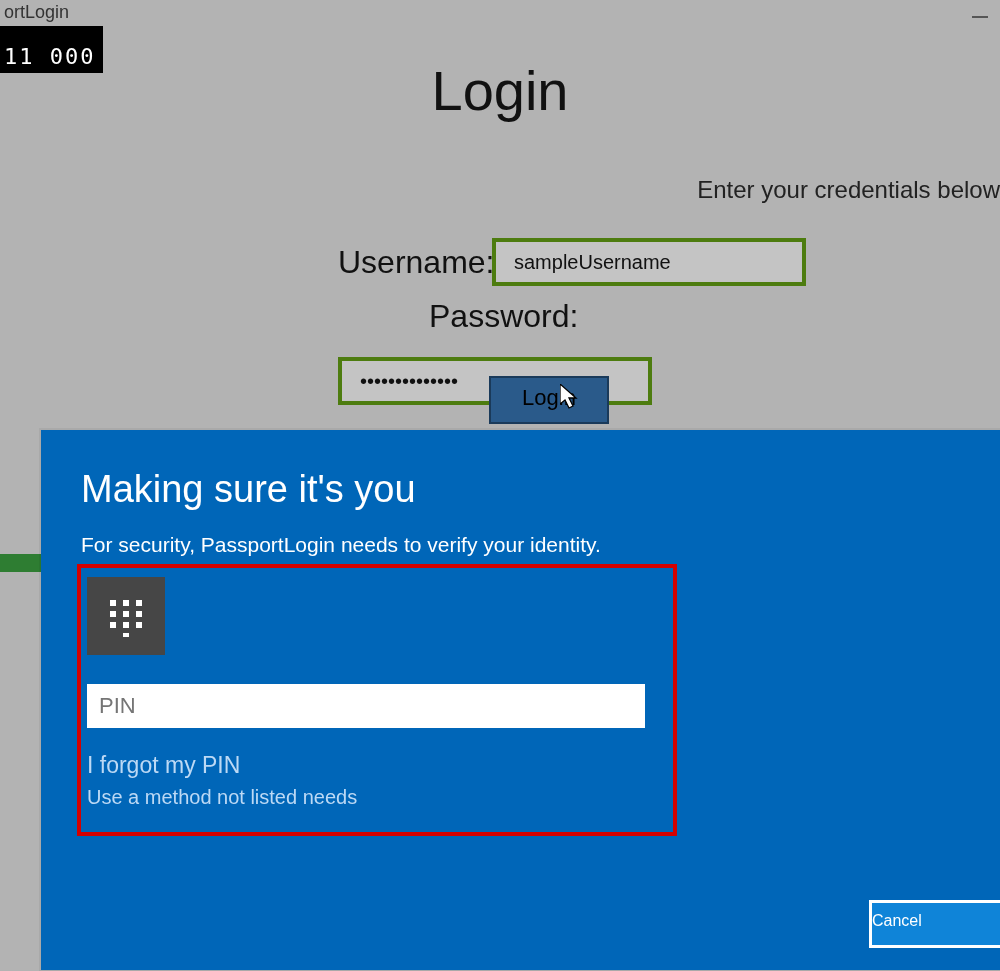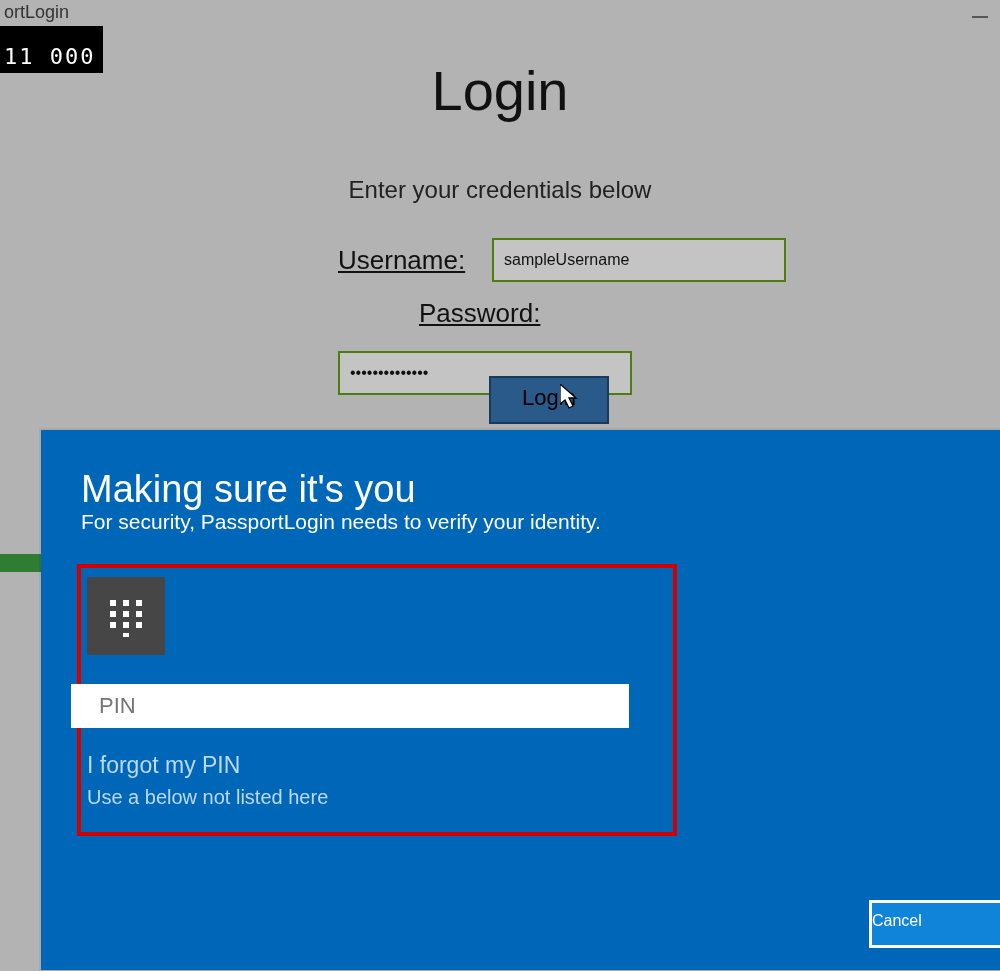--- a/index.html
+++ b/index.html
@@ -48,44 +48,43 @@
     left: 0; right: 0;
     text-align: center;
     font-size: 56px;
     font-weight: 300;
     color: #111;
   }
   .login-sub {
     position: absolute;
     top: 176px;
     left: 0; right: 0;
-    text-align: center;
+    text-align: right;
     font-size: 24px;
     color: #222;
   }
   .form-row {
     position: absolute;
     left: 338px;
     display: flex;
     align-items: center;
     gap: 22px;
   }
   .form-label {
-    font-size: 26px;
+    font-size: 32px;
     color: #111;
     width: 132px;
-    text-decoration: underline;
   }
   .text-input {
     width: 270px;
     height: 40px;
-    border: 2px solid #4d7c0f;
+    border: 4px solid #4d7c0f;
     background: #c4c4c4;
-    font-size: 16px;
-    padding: 0 10px;
+    font-size: 20px;
+    padding: 0 18px;
     color: #111;
   }
   .row-user { top: 238px; }
   .row-pass { top: 298px; flex-direction: column; }
   .login-btn {
     position: absolute;
     left: 489px;
     top: 376px;
     width: 116px;
     height: 44px;
@@ -124,21 +123,21 @@
   .dlg-title {
     position: absolute;
     left: 40px;
     top: 38px;
     font-size: 38px;
     font-weight: 300;
   }
   .dlg-sub {
     position: absolute;
     left: 40px;
-    top: 80px;
+    top: 103px;
     font-size: 21px;
   }
   .highlight-box {
     position: absolute;
     left: 36px;
     top: 134px;
     width: 600px;
     height: 272px;
     border: 4px solid #d40000;
     box-sizing: border-box;
@@ -149,29 +148,29 @@
     top: 147px;
     width: 78px;
     height: 78px;
     background: #464646;
     display: flex;
     align-items: center;
     justify-content: center;
   }
   .pin-input {
     position: absolute;
-    left: 30px;
+    left: 46px;
     top: 254px;
     width: 558px;
     height: 44px;
     background: #fff;
     border: none;
     font-size: 22px;
     color: #777;
-    padding: 0 28px;
+    padding: 0 12px;
     box-sizing: border-box;
   }
   .link1 {
     position: absolute;
     left: 46px;
     top: 322px;
     font-size: 23px;
     color: #bcd9f5;
     cursor: pointer;
   }
@@ -248,18 +247,18 @@
           <rect x="19" y="28" width="6" height="6"></rect>
           <rect x="32" y="28" width="6" height="6"></rect>
           <rect x="19" y="39" width="6" height="4"></rect>
         </g>
       </svg>
     </div>
 
     <input class="pin-input" type="text" placeholder="PIN" style="">
 
     <div class="link1">I forgot my PIN</div>
-    <div class="link2">Use a below not listed here</div>
+    <div class="link2">Use a method not listed needs</div>
 
     <div class="cancel-btn">Cancel</div>
   </div>
 
 </div>
 
 </body></html>

